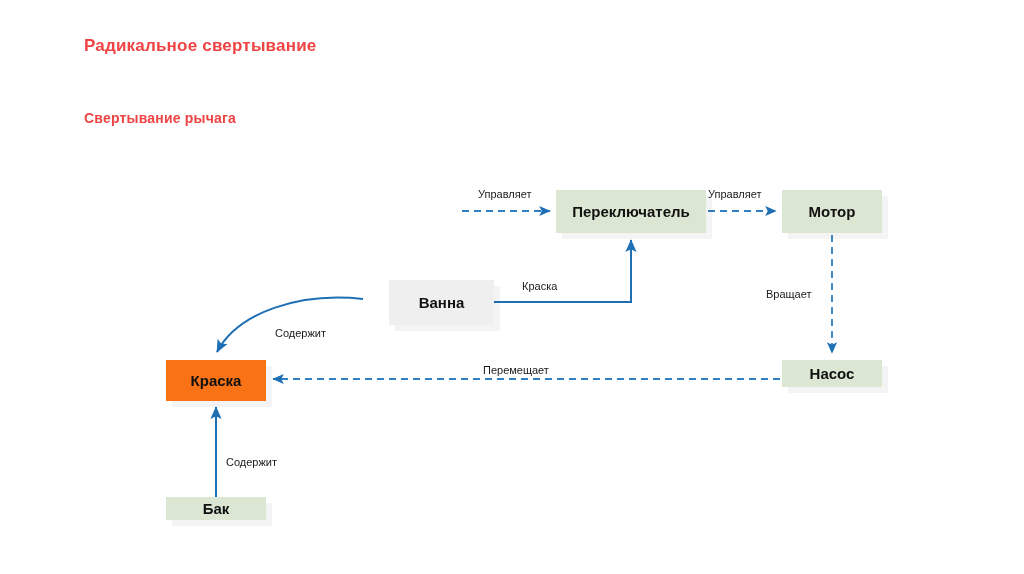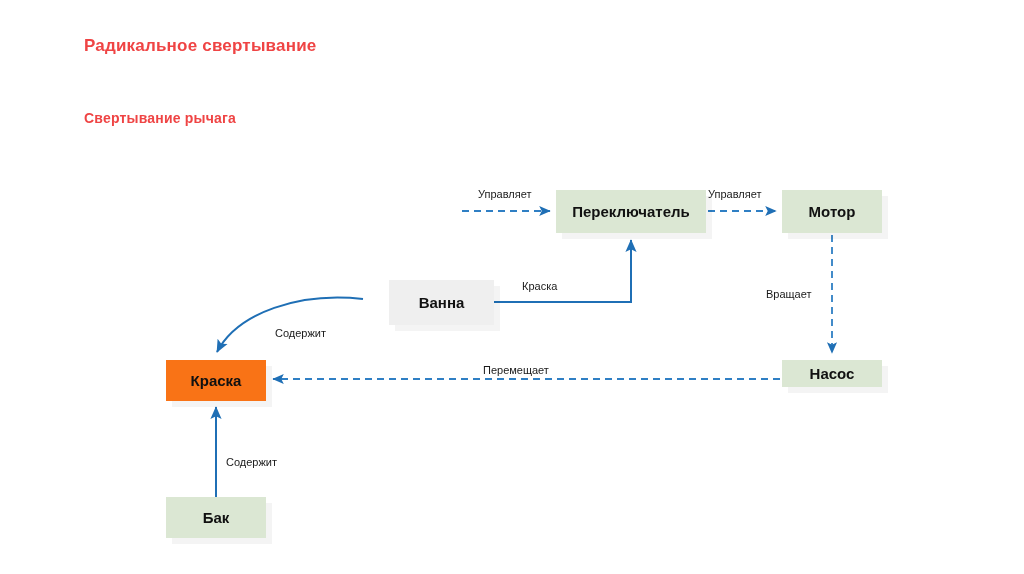--- a/index.html
+++ b/index.html
@@ -108,21 +108,21 @@
   </div>
 
   <div class="node green" style="left:782px; top:360px; width:100px; height:27px;">
     <span>Насос</span>
   </div>
 
   <div class="node tan" style="left:166px; top:360px; width:100px; height:41px;">
     <span>Краска</span>
   </div>
 
-  <div class="node green" style="left:166px; top:497px; width:100px; height:41px;">
+  <div class="node green" style="left:166px; top:497px; width:100px; height:23px;">
     <span>Бак</span>
   </div>
 
 
   <div class="edge-label" style="left:478px; top:188px;">Управляет</div>
   <div class="edge-label" style="left:708px; top:188px;">Управляет</div>
   <div class="edge-label" style="left:522px; top:280px;">Краска</div>
   <div class="edge-label" style="left:275px; top:327px;">Содержит</div>
   <div class="edge-label" style="left:766px; top:288px;">Вращает</div>
   <div class="edge-label" style="left:483px; top:364px;">Перемещает</div>

